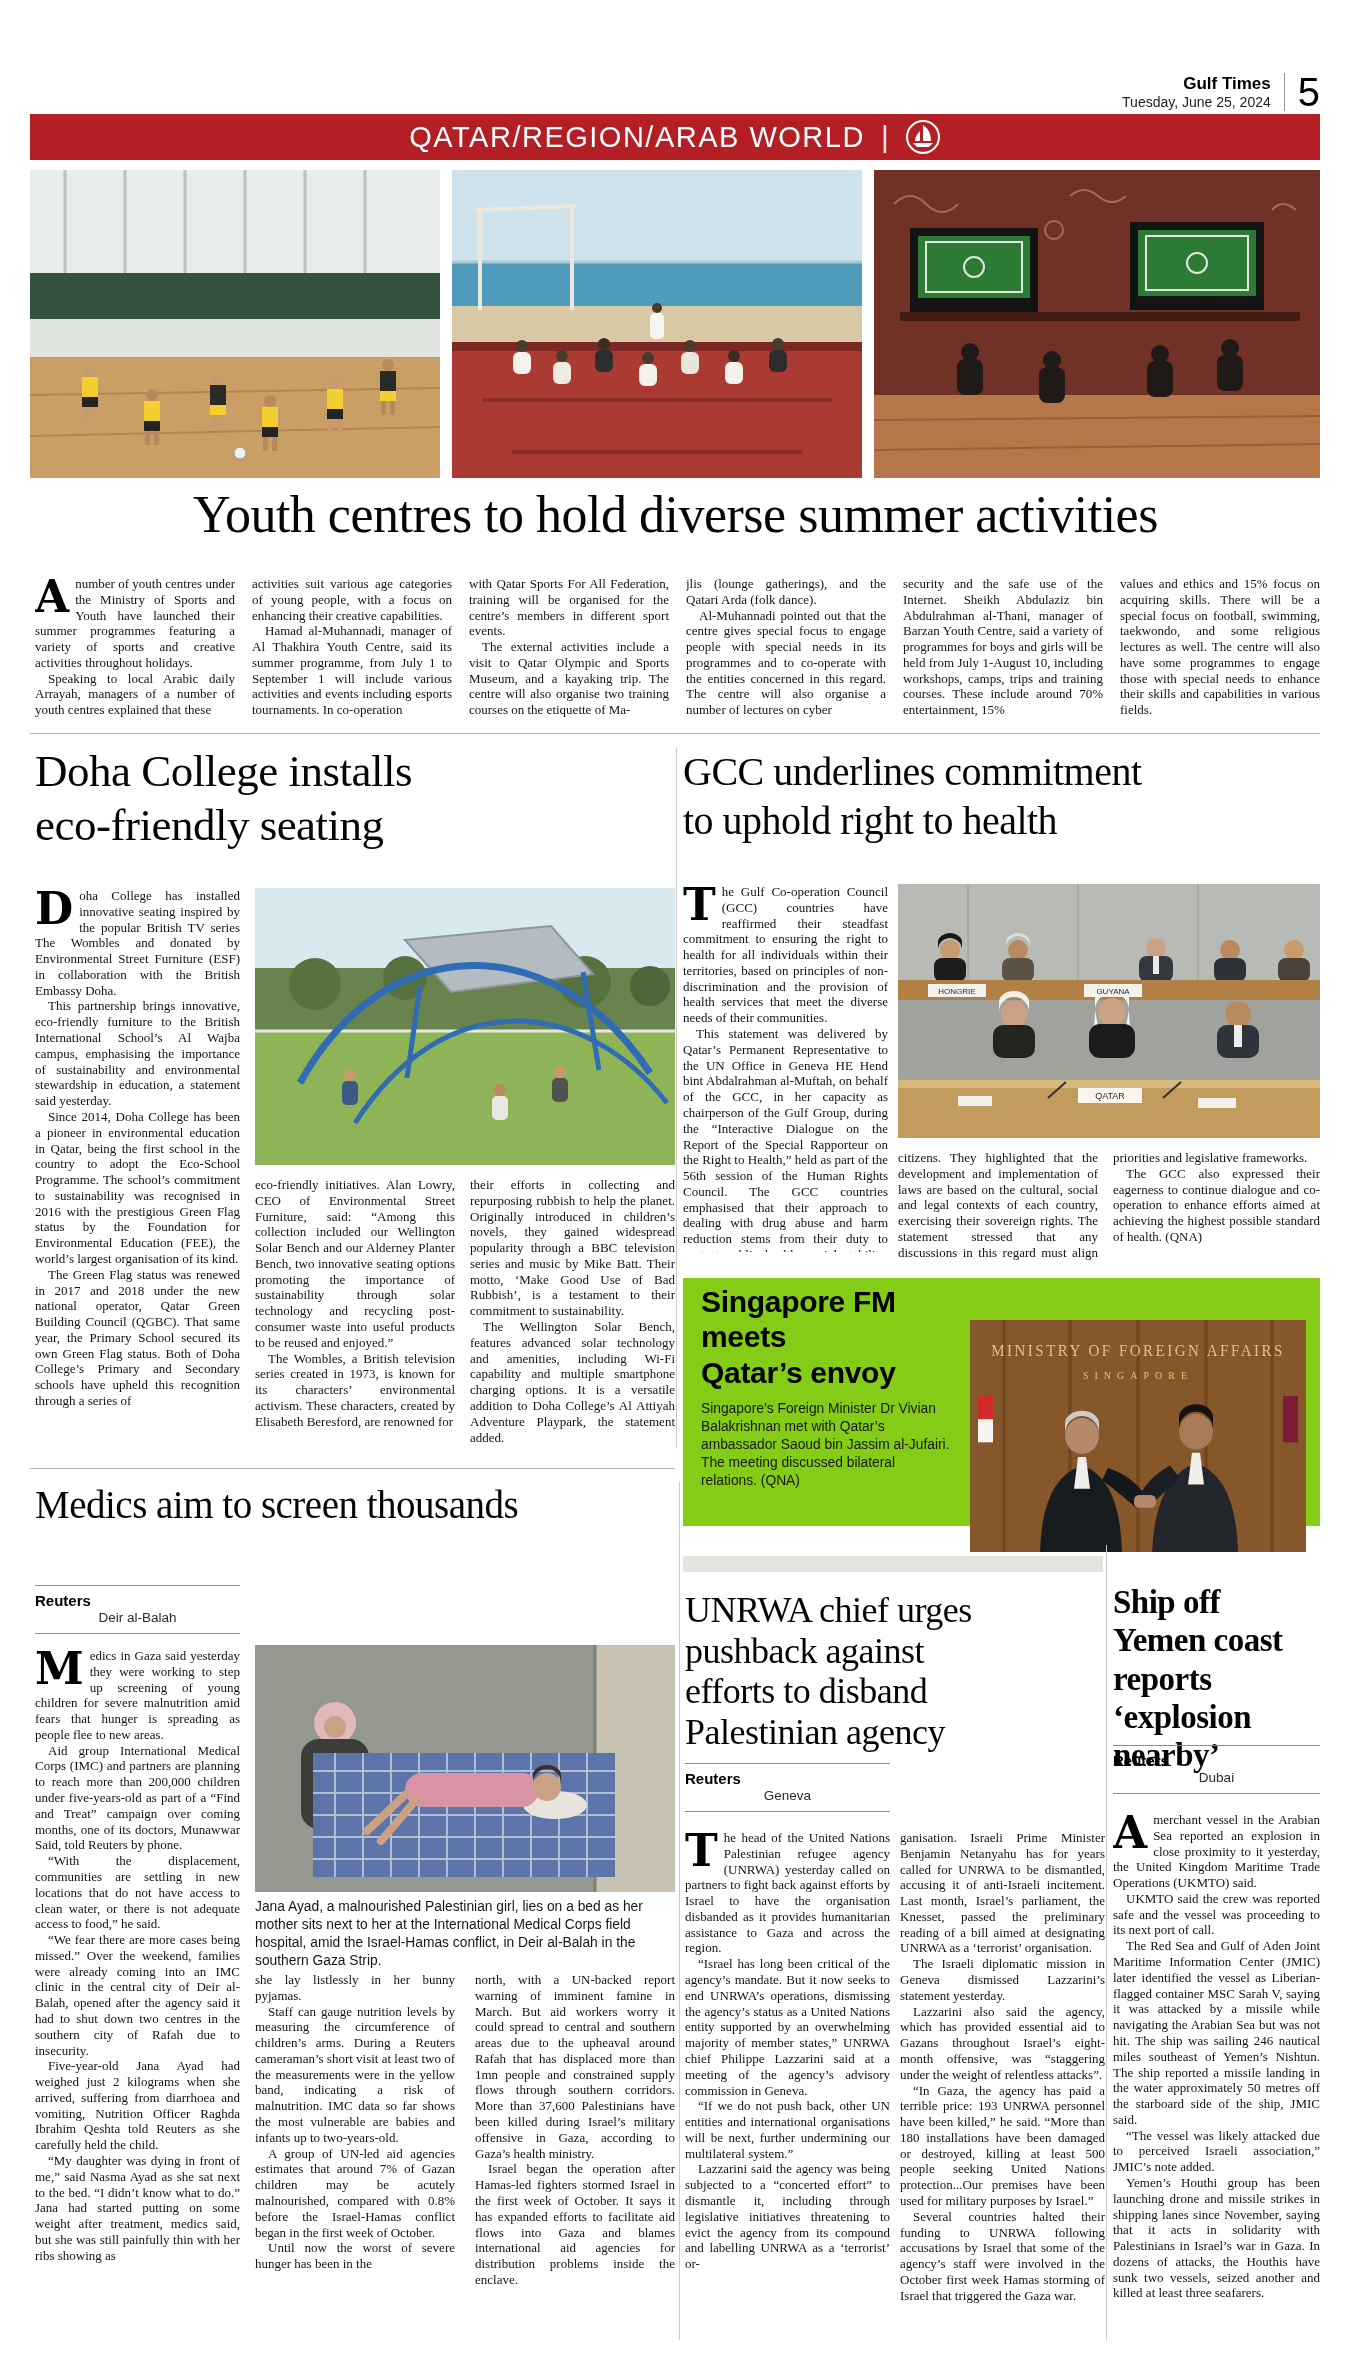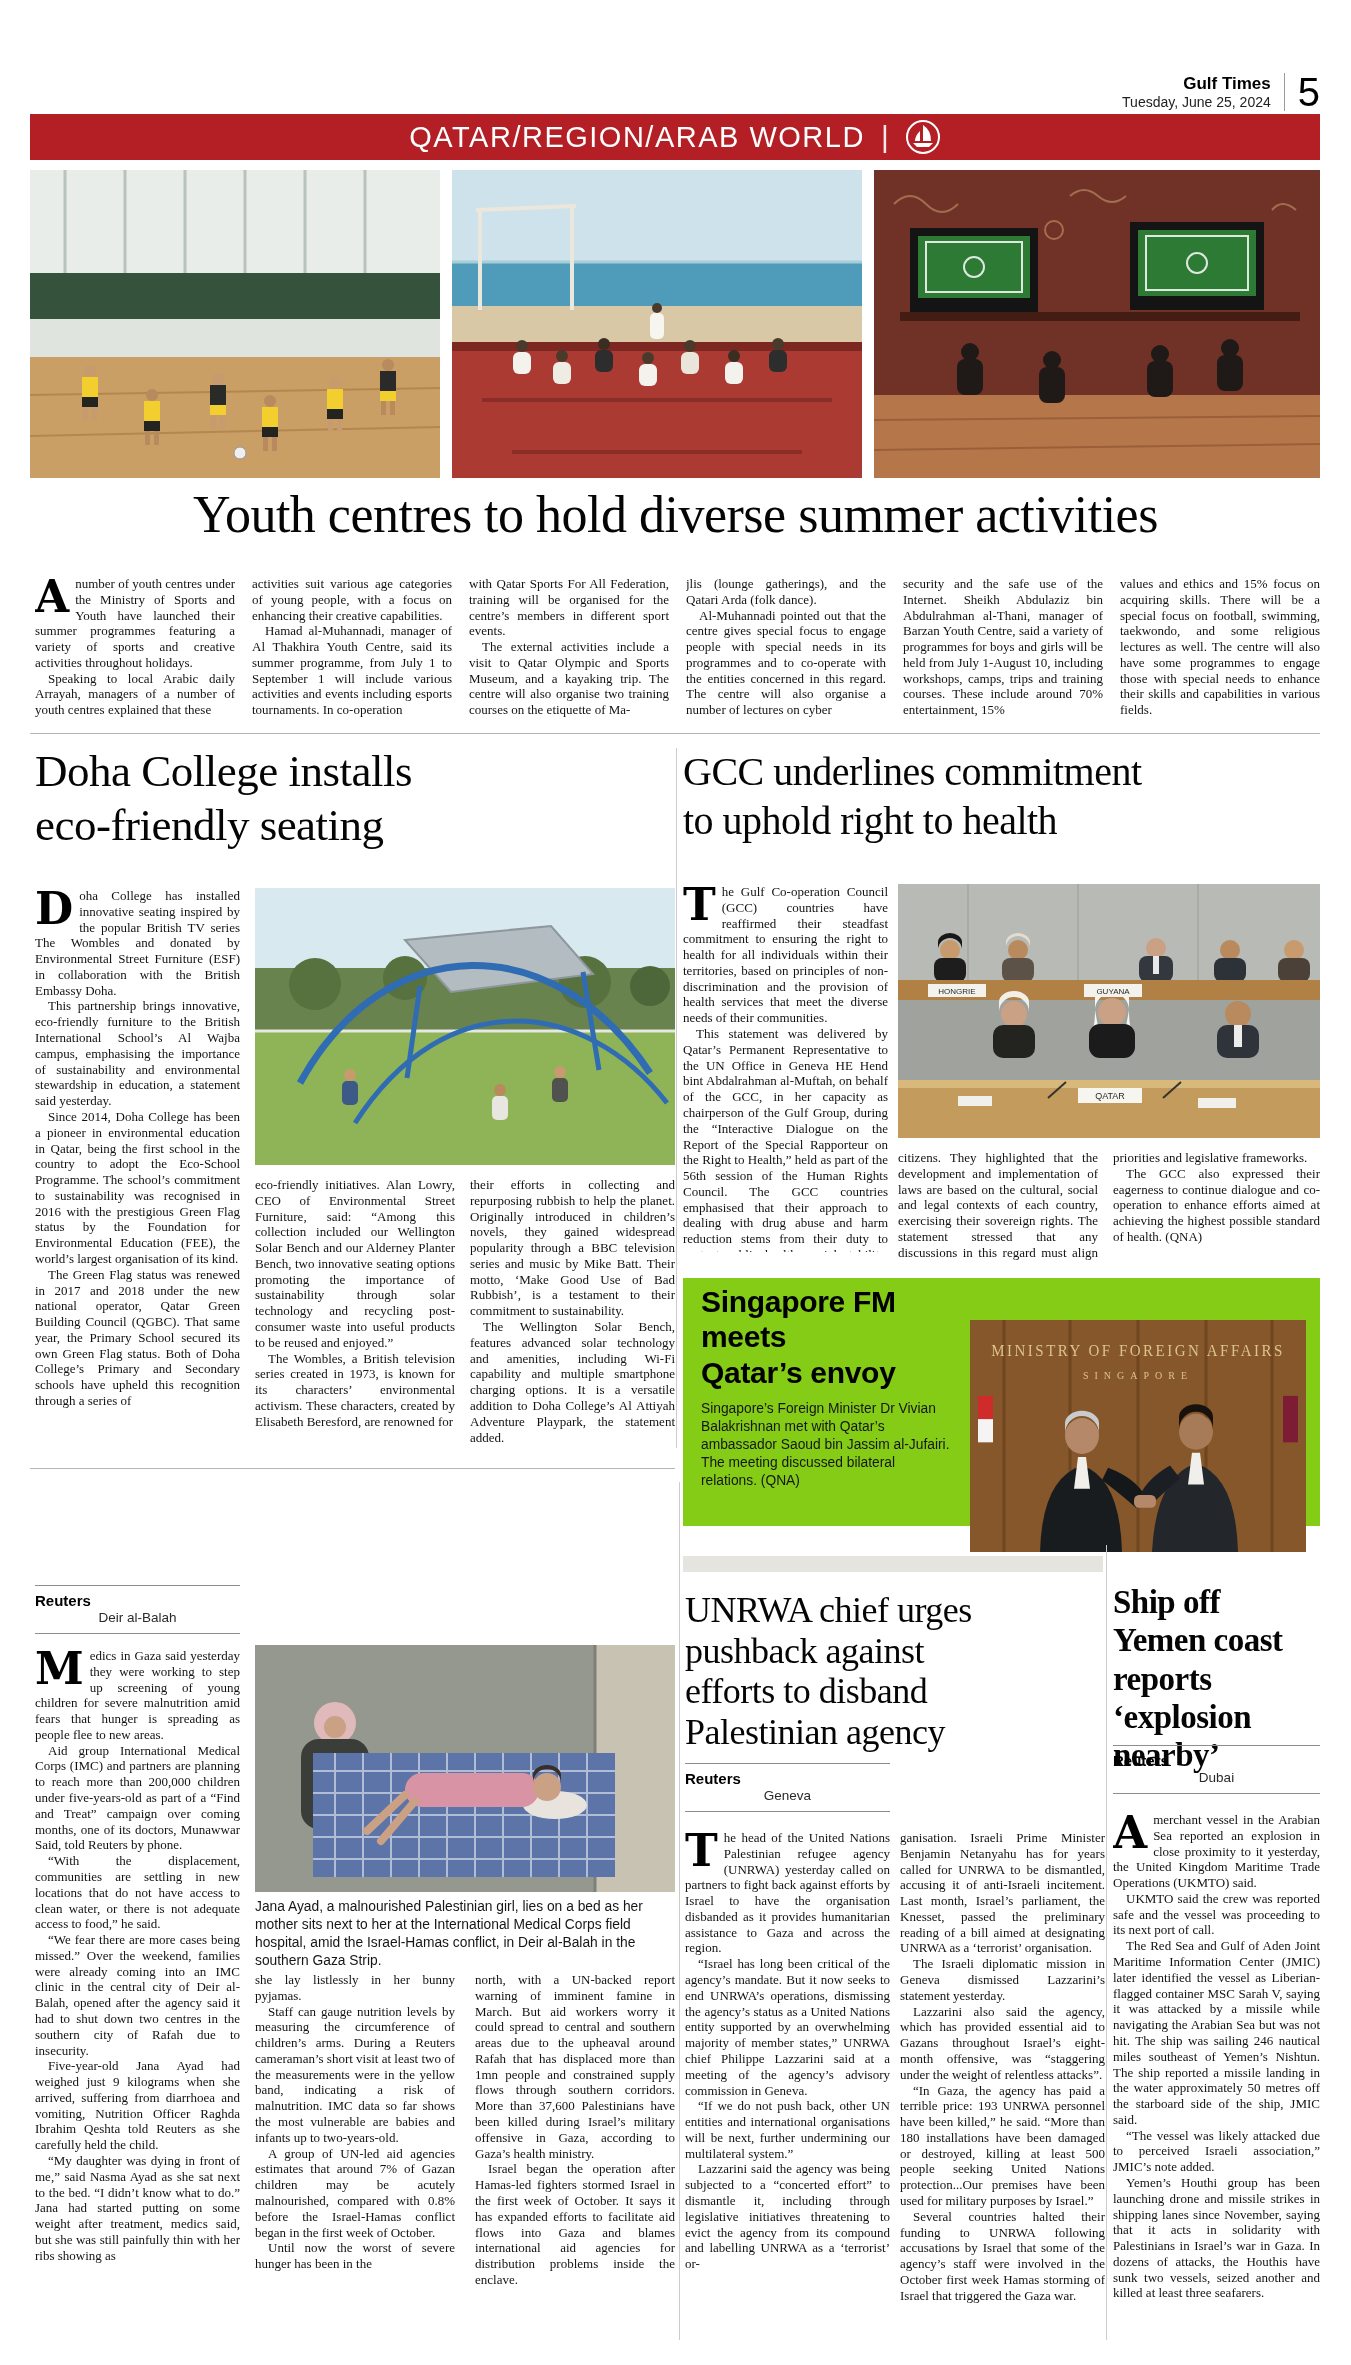--- a/index.html
+++ b/index.html
@@ -462,33 +462,34 @@
       </svg>
     </div>
   </div>
 
   <div class="abs rule-h" style="left:30px;top:1468px;width:645px;"></div>
   <div class="abs rule-v" style="left:679px;top:1482px;height:858px;"></div>
   <div class="abs rule-v" style="left:1106px;top:1545px;height:795px;"></div>
   <div class="abs divider-bar" style="left:683px;top:1556px;width:420px;height:16px;"></div>
 
   <h2 class="abs hl" style="left:35px;top:1482px;width:640px;font-size:39px;line-height:1.18;">
+    <span class="hl-line">Medics aim to screen thousands</span>
   </h2>
   <div class="abs byline" style="left:35px;top:1585px;width:205px;">
     <div class="src">Reuters</div>
     <div class="loc">Deir al-Balah</div>
   </div>
   <div class="abs col" style="left:35px;top:1648px;width:205px;height:628px;">
     <span class="dropcap">M</span>
     <div>
         <p class="para">edics in Gaza said yesterday they were working to step up screening of young children for severe malnutrition amid fears that hunger is spreading as people flee to new areas.</p>
         <p class="para">Aid group International Medical Corps (IMC) and partners are planning to reach more than 200,000 children under five-years-old as part of a “Find and Treat” campaign over coming months, one of its doctors, Munawwar Said, told Reuters by phone.</p>
         <p class="para">“With the displacement, communities are settling in new locations that do not have access to clean water, or there is not adequate access to food,” he said.</p>
         <p class="para">“We fear there are more cases being missed.” Over the weekend, families were already coming into an IMC clinic in the central city of Deir al-Balah, opened after the agency said it had to shut down two centres in the southern city of Rafah due to insecurity.</p>
-        <p class="para">Five-year-old Jana Ayad had weighed just 9 kilograms when she arrived, suffering from diarrhoea and vomiting, Nutrition Officer Raghda Ibrahim Qeshta told Reuters as she carefully held the child.</p>
+        <p class="para">Five-year-old Jana Ayad had weighed just 2 kilograms when she arrived, suffering from diarrhoea and vomiting, Nutrition Officer Raghda Ibrahim Qeshta told Reuters as she carefully held the child.</p>
         <p class="para">“My daughter was dying in front of me,” said Nasma Ayad as she sat next to the bed. “I didn’t know what to do.” Jana had started putting on some weight after treatment, medics said, but she was still painfully thin with her ribs showing as</p>
       </div>
   </div>
   <div class="abs photo" style="left:255px;top:1645px;width:420px;height:247px;">
     <svg viewBox="0 0 420 247" preserveAspectRatio="none">
       <rect width="420" height="247" fill="#95988e"></rect>
       <rect x="340" width="80" height="247" fill="#c8c2b2"></rect>
       <line x1="340" y1="0" x2="340" y2="247" stroke="#7e8178" stroke-width="3"></line>
       <g transform="translate(80,78)">
         <circle r="21" fill="#e0b9bb"></circle>

